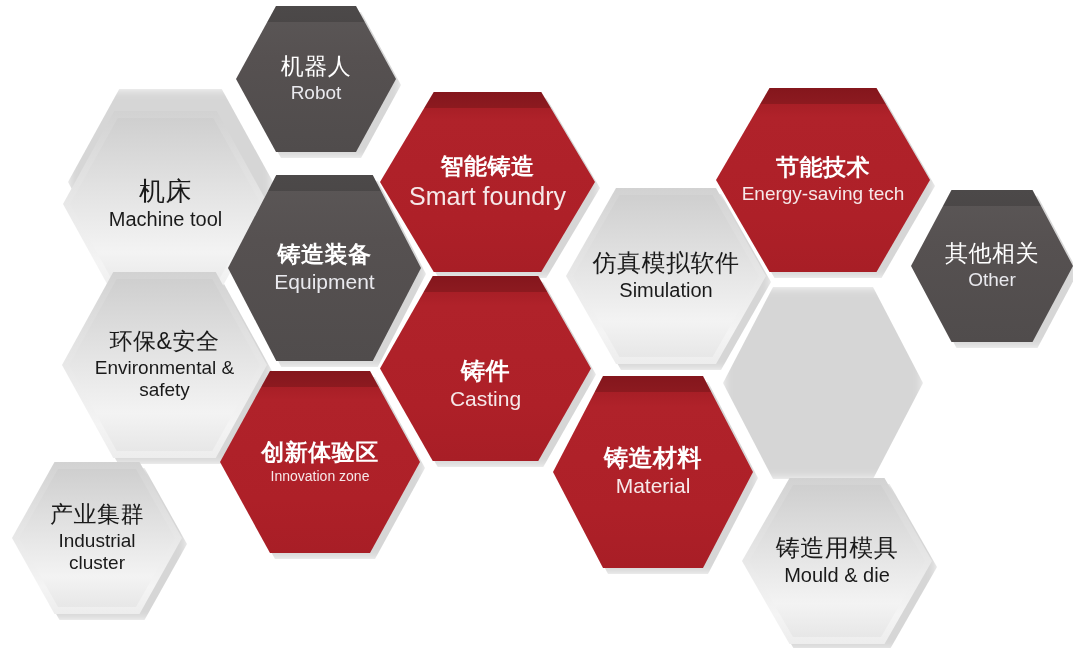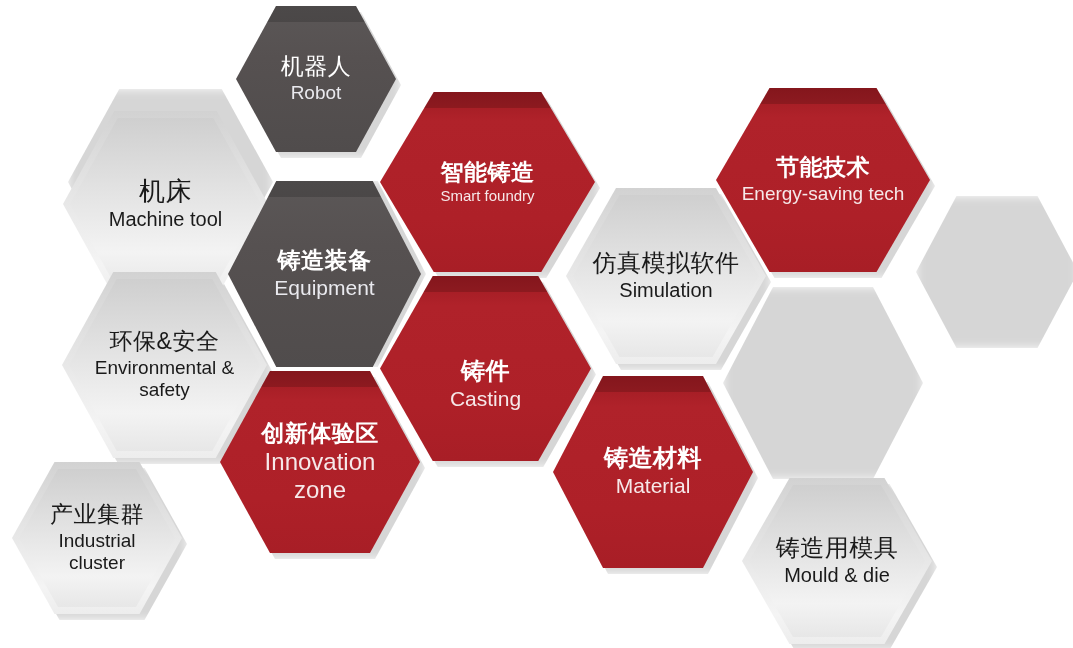--- a/index.html
+++ b/index.html
@@ -102,53 +102,57 @@
       <div class="en" style="font-size: 20px; max-width: 160px;">Machine tool</div>
     </div>
     <div class="hex-shadow" style="left: 241px; top: 12px; width: 160px; height: 146px;"></div>
     <div class="hex theme-dark" style="left: 236px; top: 6px; width: 160px; height: 146px; z-index: 11;">
       <div class="cn" style="font-size: 23px;">机器人</div>
       <div class="en" style="font-size: 19px; max-width: 125px;">Robot</div>
     </div>
     <div class="hex-shadow" style="left: 385px; top: 98px; width: 215px; height: 180px;"></div>
     <div class="hex theme-red" style="left: 380px; top: 92px; width: 215px; height: 180px; z-index: 12;">
       <div class="cn" style="font-size: 23px;">智能铸造</div>
-      <div class="en" style="font-size: 15px; max-width: 168px;">Smart foundry</div>
+      <div class="en" style="font-size: 25px; max-width: 168px;">Smart foundry</div>
     </div>
     <div class="hex-shadow" style="left: 721px; top: 94px; width: 214px; height: 184px;"></div>
     <div class="hex theme-red" style="left: 716px; top: 88px; width: 214px; height: 184px; z-index: 13;">
       <div class="cn" style="font-size: 23px;">节能技术</div>
       <div class="en" style="font-size: 19px; max-width: 167px;">Energy-saving tech</div>
     </div>
     <div class="hex-shadow" style="left: 233px; top: 181px; width: 193px; height: 186px;"></div>
-    <div class="hex theme-dark bold" style="left: 228px; top: 181px; width: 193px; height: 186px; z-index: 14;">
+    <div class="hex theme-dark bold" style="left: 228px; top: 175px; width: 193px; height: 186px; z-index: 14;">
       <div class="cn" style="font-size: 23px;">铸造装备</div>
       <div class="en" style="font-size: 21px; max-width: 151px;">Equipment</div>
     </div>
     <div class="hex-shadow" style="left: 571px; top: 194px; width: 200px; height: 176px;"></div>
     <div class="hex theme-light" style="left: 566px; top: 188px; width: 200px; height: 176px; z-index: 15;">
       <div class="cn" style="font-size: 24px;">仿真模拟软件</div>
       <div class="en" style="font-size: 20px; max-width: 156px;">Simulation</div>
     </div>
     <div class="hex-shadow" style="left: 916px; top: 196px; width: 162px; height: 152px;"></div>
+    <div class="hex theme-dark" style="left: 911px; top: 190px; width: 162px; height: 152px; z-index: 16;">
+      <div class="cn" style="font-size: 23px;">其他相关</div>
+      <div class="en" style="font-size: 19px; max-width: 126px;">Other</div>
+    </div>
     <div class="hex-shadow" style="left: 67px; top: 278px; width: 205px; height: 186px;"></div>
     <div class="hex theme-light" style="left: 62px; top: 272px; width: 205px; height: 186px; z-index: 17;">
       <div class="cn" style="font-size: 23px;">环保&amp;安全</div>
       <div class="en" style="font-size: 19px; max-width: 160px;">Environmental &amp; safety</div>
     </div>
     <div class="hex-shadow" style="left: 385px; top: 282px; width: 211px; height: 185px;"></div>
     <div class="hex theme-red" style="left: 380px; top: 276px; width: 211px; height: 185px; z-index: 18;">
       <div class="cn" style="font-size: 24px; margin-top: 32px;">铸件</div>
       <div class="en" style="font-size: 21px; max-width: 165px;">Casting</div>
     </div>
     <div class="hex-shadow" style="left: 723px; top: 287px; width: 200px; height: 192px;"></div>
     <div class="hex-shadow" style="left: 225px; top: 377px; width: 200px; height: 182px;"></div>
     <div class="hex theme-red" style="left: 220px; top: 371px; width: 200px; height: 182px; z-index: 20;">
       <div class="cn" style="font-size: 23px;">创新体验区</div>
-      <div class="en" style="font-size: 24px; max-width: 156px;">Innovation zone</div>
+      <div class="en" style="font-size: 14px; max-width: 156px;">Innovation zone</div>
     </div>
     <div class="hex-shadow" style="left: 558px; top: 382px; width: 200px; height: 192px;"></div>
     <div class="hex theme-red" style="left: 553px; top: 376px; width: 200px; height: 192px; z-index: 21;">
       <div class="cn" style="font-size: 24px;">铸造材料</div>
       <div class="en" style="font-size: 21px; max-width: 156px;">Material</div>
     </div>
     <div class="hex-shadow" style="left: 17px; top: 468px; width: 170px; height: 152px;"></div>
     <div class="hex theme-light" style="left: 12px; top: 462px; width: 170px; height: 152px; z-index: 22;">
       <div class="cn" style="font-size: 23px;">产业集群</div>
       <div class="en" style="font-size: 19px; max-width: 133px;">Industrial cluster</div>

